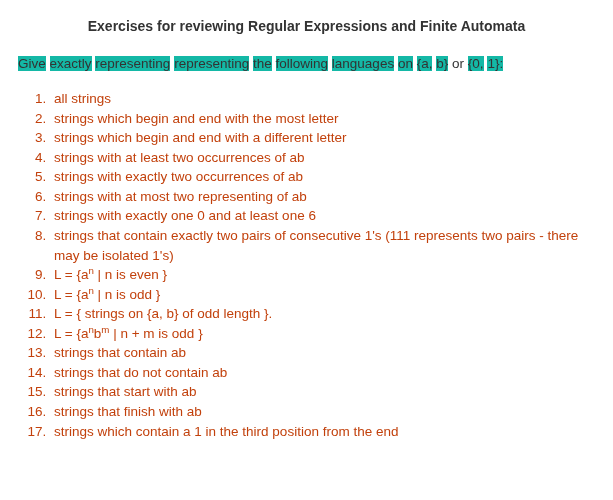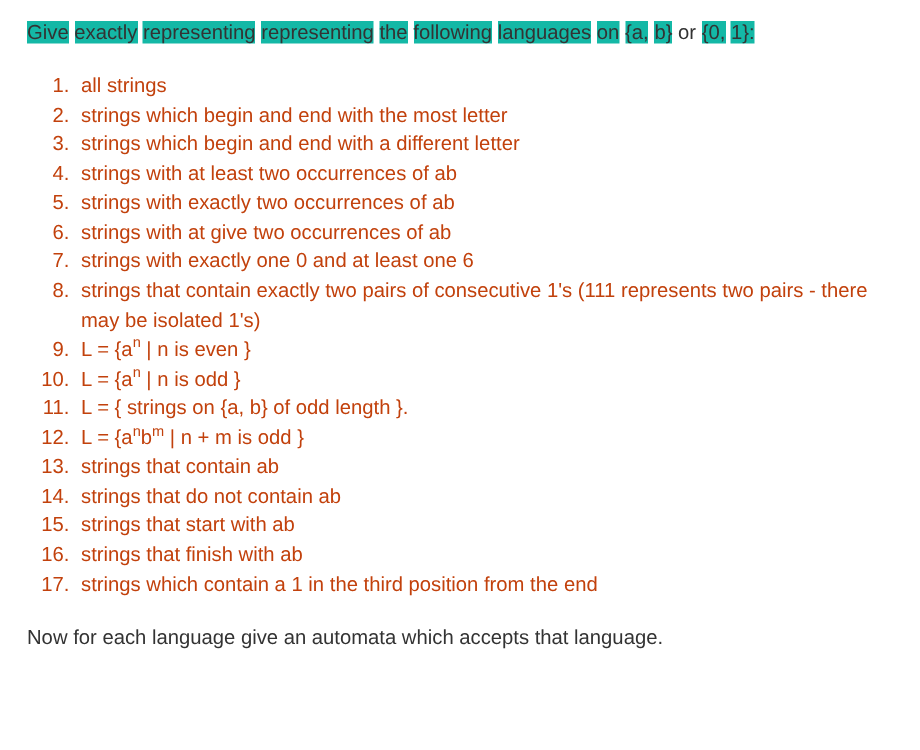--- a/index.html
+++ b/index.html
@@ -43,20 +43,21 @@
     font-size: 13.5px;
     color: #333;
   }
   sup { font-size: 0.72em; line-height: 0; vertical-align: super; }
 </style>
 </head>
 <body>
 
 <div class="page">
 
+  <div class="title">Exercises for reviewing Regular Expressions and Finite Automata</div>
 
   <div class="instruction">
     <span class="hl">Give</span>
     <span class="hl">exactly</span>
     <span class="hl">representing</span>
     <span class="hl">representing</span>
     <span class="hl">the</span>
     <span class="hl">following</span>
     <span class="hl">languages</span>
     <span class="hl">on</span>
@@ -66,29 +67,28 @@
     <span class="hl">{0,</span>
     <span class="hl">1}:</span>
   </div>
 
   <ol class="exercises">
     <li>all strings</li>
     <li>strings which begin and end with the most letter</li>
     <li>strings which begin and end with a different letter</li>
     <li>strings with at least two occurrences of ab</li>
     <li>strings with exactly two occurrences of ab</li>
-    <li>strings with at give two occurrences of ab</li>
+    <li>strings with at most two representing of ab</li>
     <li>strings with exactly one 0 and at least one 6</li>
     <li>strings that contain exactly two pairs of consecutive 1's (111 represents two pairs - there may be isolated 1's)</li>
     <li><span>L = {a</span><sup>n</sup><span> | n is even }</span></li>
     <li><span>L = {a</span><sup>n</sup><span> | n is odd }</span></li>
     <li>L = { strings on {a, b} of odd length }.</li>
     <li><span>L = {a</span><sup>n</sup><span>b</span><sup>m</sup><span> | n + m is odd }</span></li>
     <li>strings that contain ab</li>
     <li>strings that do not contain ab</li>
     <li>strings that start with ab</li>
     <li>strings that finish with ab</li>
     <li>strings which contain a 1 in the third position from the end</li>
   </ol>
 
-  <div class="closing">Now for each language give an automata which accepts that language.</div>
 
 </div>
 
 </body></html>

